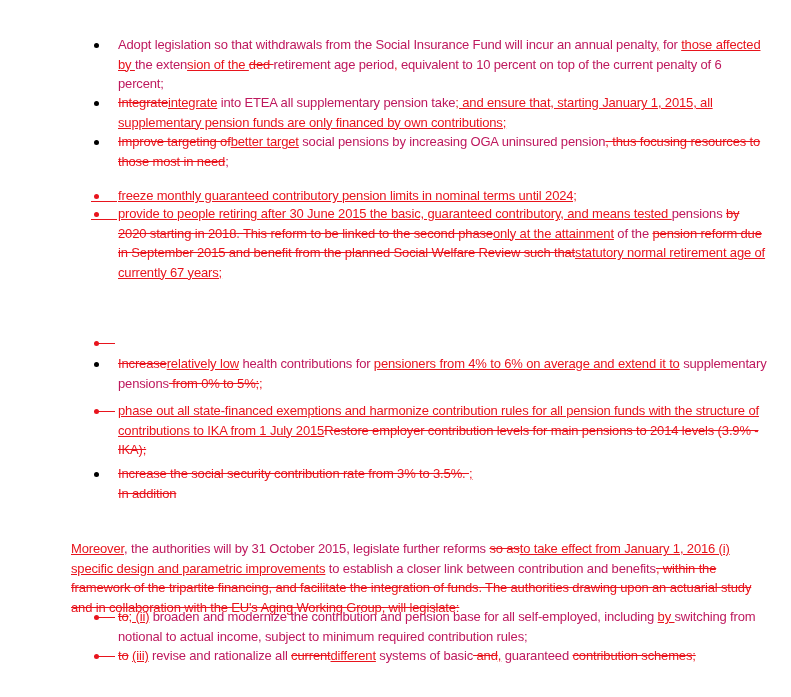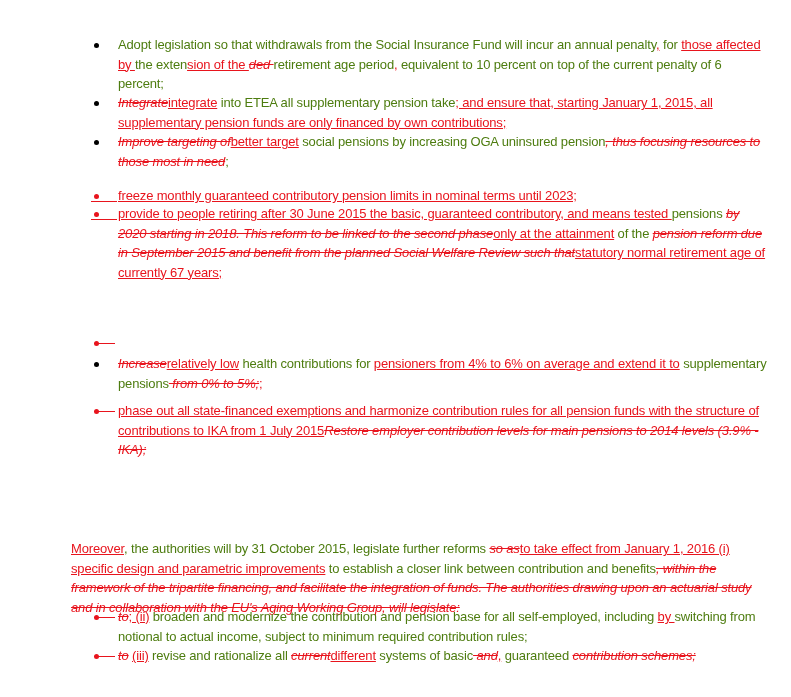--- a/index.html
+++ b/index.html
@@ -9,52 +9,55 @@
       font-size: 13px; color: #000000;
     }
     .page { position: absolute; left: 0; top: 0; width: 791px; height: 697px; }
     .item { position: absolute; left: 118px; width: 652px; line-height: 19.5px; letter-spacing: -0.15px; }
     .bullet { position: absolute; left: -27px; top: 0; width: 22px; height: 19.5px; }
     .bullet .dot { position: absolute; left: 3px; top: 8px; width: 5px; height: 5px; border-radius: 50%; background: #000; }
     .bullet.red .dot { background: #e8141d; }
     .bullet.ul::after { content: ""; position: absolute; left: 0; right: -4px; top: 15px; border-bottom: 1px solid #e8141d; }
     .bullet.strike::after { content: ""; position: absolute; left: 3px; right: -2px; top: 10px; border-bottom: 1px solid #e8141d; }
     .para { position: absolute; left: 71px; width: 700px; line-height: 19.5px; letter-spacing: -0.15px; margin-top: 28px; }
-    .seg-n { color: #4d7c0f; }
+    .seg-n { color: #be185d; }
     .seg-ins { color: #e8141d; text-decoration: underline; text-decoration-color: #e8141d; }
-    .seg-del { color: #e8141d; text-decoration: line-through; text-decoration-color: #e8141d; font-style: italic; }
+    .seg-del { color: #e8141d; text-decoration: line-through; text-decoration-color: #e8141d; }
   </style>
 </head>
 <body>
 
 <div class="page">
   <div class="item" style="top:35px"><span class="bullet">
         <span class="dot"></span>
       </span><span class="seg-n">Adopt legislation so that withdrawals from the Social Insurance Fund will incur an annual penalty</span><span class="seg-ins">,</span><span class="seg-n"> for </span><span class="seg-ins">those affected by </span><span class="seg-n">the exten</span><span class="seg-ins">sion of the </span><span class="seg-del">ded </span><span class="seg-n">retirement age period</span><span class="seg-ins">,</span><span class="seg-n"> equivalent to 10 percent on top of the current penalty of 6 percent;</span></div>
   <div class="item" style="top:93px"><span class="bullet">
         <span class="dot"></span>
       </span><span class="seg-del">Integrate</span><span class="seg-ins">integrate</span><span class="seg-n"> into ETEA all supplementary pension take</span><span class="seg-ins">; and ensure that, starting January 1, 2015, all supplementary pension funds are only financed by own contributions;</span></div>
   <div class="item" style="top:132px"><span class="bullet">
         <span class="dot"></span>
       </span><span class="seg-del">Improve targeting of</span><span class="seg-ins">better target</span><span class="seg-n"> social pensions by increasing OGA uninsured pension</span><span class="seg-del">, thus focusing resources to those most in need</span><span class="seg-n">;</span></div>
   <div class="item" style="top:186px"><span class="bullet red ul">
         <span class="dot"></span>
-      </span><span class="seg-ins">freeze monthly guaranteed contributory pension limits in nominal terms until 2023;</span></div>
+      </span><span class="seg-ins">freeze monthly guaranteed contributory pension limits in nominal terms until 2024;</span></div>
   <div class="item" style="top:204px"><span class="bullet red ul">
         <span class="dot"></span>
       </span><span class="seg-ins">provide to people retiring after 30 June 2015 the basic, guaranteed contributory, and means tested </span><span class="seg-n">pensions </span><span class="seg-del">by 2020 starting in 2018.  This reform to be linked to the second phase</span><span class="seg-ins">only at the attainment</span><span class="seg-n"> of the </span><span class="seg-del">pension reform due in September 2015 and benefit from the planned Social Welfare Review such that</span><span class="seg-ins">statutory normal retirement age of currently 67 years;</span></div>
   <div class="item" style="top:333px"><span class="bullet red strike">
         <span class="dot"></span>
       </span></div>
   <div class="item" style="top:354px"><span class="bullet">
         <span class="dot"></span>
       </span><span class="seg-del">Increase</span><span class="seg-ins">relatively low</span><span class="seg-n"> health contributions for </span><span class="seg-ins">pensioners from 4% to 6% on average and extend it to</span><span class="seg-n"> supplementary pensions</span><span class="seg-del"> from 0% to 5%;</span><span class="seg-ins">;</span></div>
   <div class="item" style="top:401px"><span class="bullet red strike">
         <span class="dot"></span>
       </span><span class="seg-ins">phase out all state-financed exemptions and harmonize contribution rules for all pension funds with the structure of contributions to IKA from 1 July 2015</span><span class="seg-del">Restore employer contribution levels for main pensions to 2014 levels (3.9% - IKA);</span></div>
+  <div class="item" style="top:464px"><span class="bullet">
+        <span class="dot"></span>
+      </span><span class="seg-del">Increase the social security contribution rate from 3% to 3.5%. </span><span class="seg-ins">;</span><br><span class="seg-del">In addition</span></div>
 
   <div class="para" style="top:511px"><span class="seg-ins">Moreover</span><span class="seg-n">, the authorities will by 31 October 2015, legislate further reforms </span><span class="seg-del">so as</span><span class="seg-ins">to take effect from January 1, 2016 (i) specific design and parametric improvements</span><span class="seg-n"> to establish a closer link between contribution and benefits</span><span class="seg-del">, within the framework of the tripartite financing, and facilitate the integration of funds. The authorities drawing upon an actuarial study and in collaboration with the EU's  Aging Working Group, will legislate:</span></div>
 
   <div class="item" style="top:607px"><span class="bullet red strike">
         <span class="dot"></span>
       </span><span class="seg-del">to</span><span class="seg-ins">; (ii)</span><span class="seg-n"> broaden and modernize the contribution and pension base for all self-employed, including </span><span class="seg-ins">by </span><span class="seg-n">switching from notional to actual income, subject to minimum required contribution rules;</span></div>
   <div class="item" style="top:646px"><span class="bullet red strike">
         <span class="dot"></span>
       </span><span class="seg-del">to</span><span class="seg-n"> </span><span class="seg-ins">(iii)</span><span class="seg-n"> revise and rationalize all </span><span class="seg-del">current</span><span class="seg-ins">different</span><span class="seg-n"> systems of basic</span><span class="seg-del"> and</span><span class="seg-ins">,</span><span class="seg-n"> guaranteed </span><span class="seg-del">contribution schemes;</span></div>
 </div>

